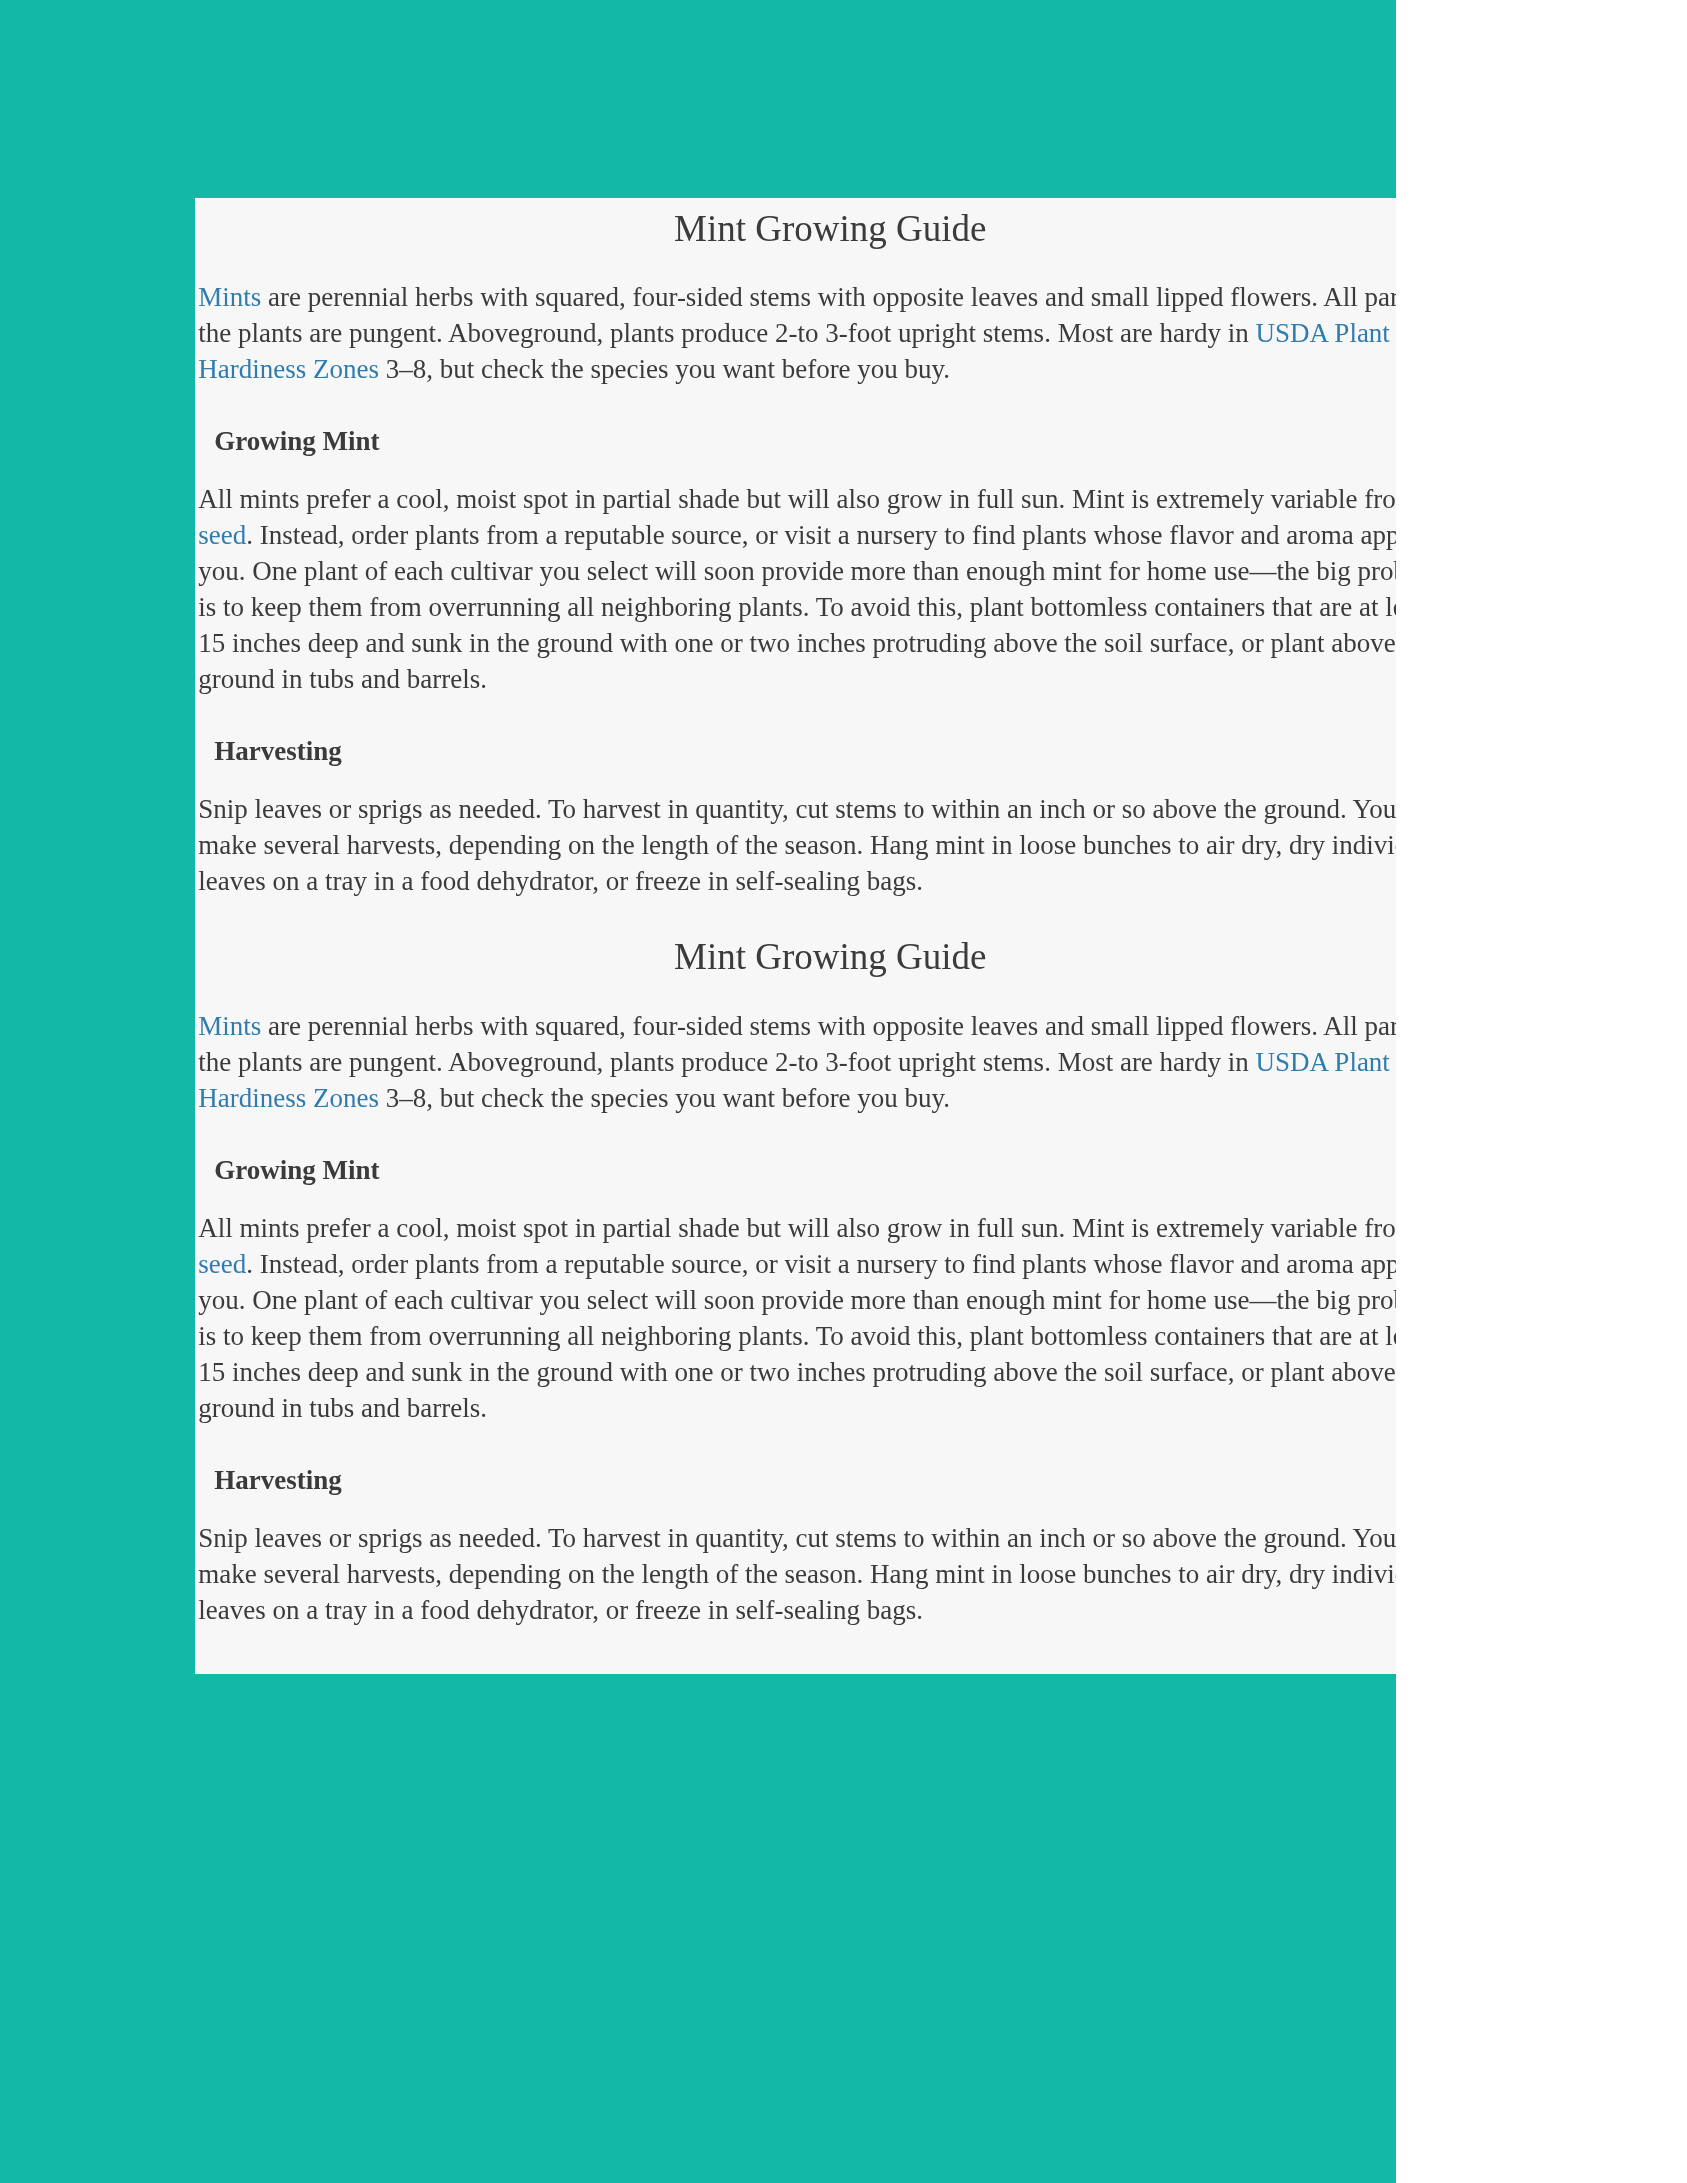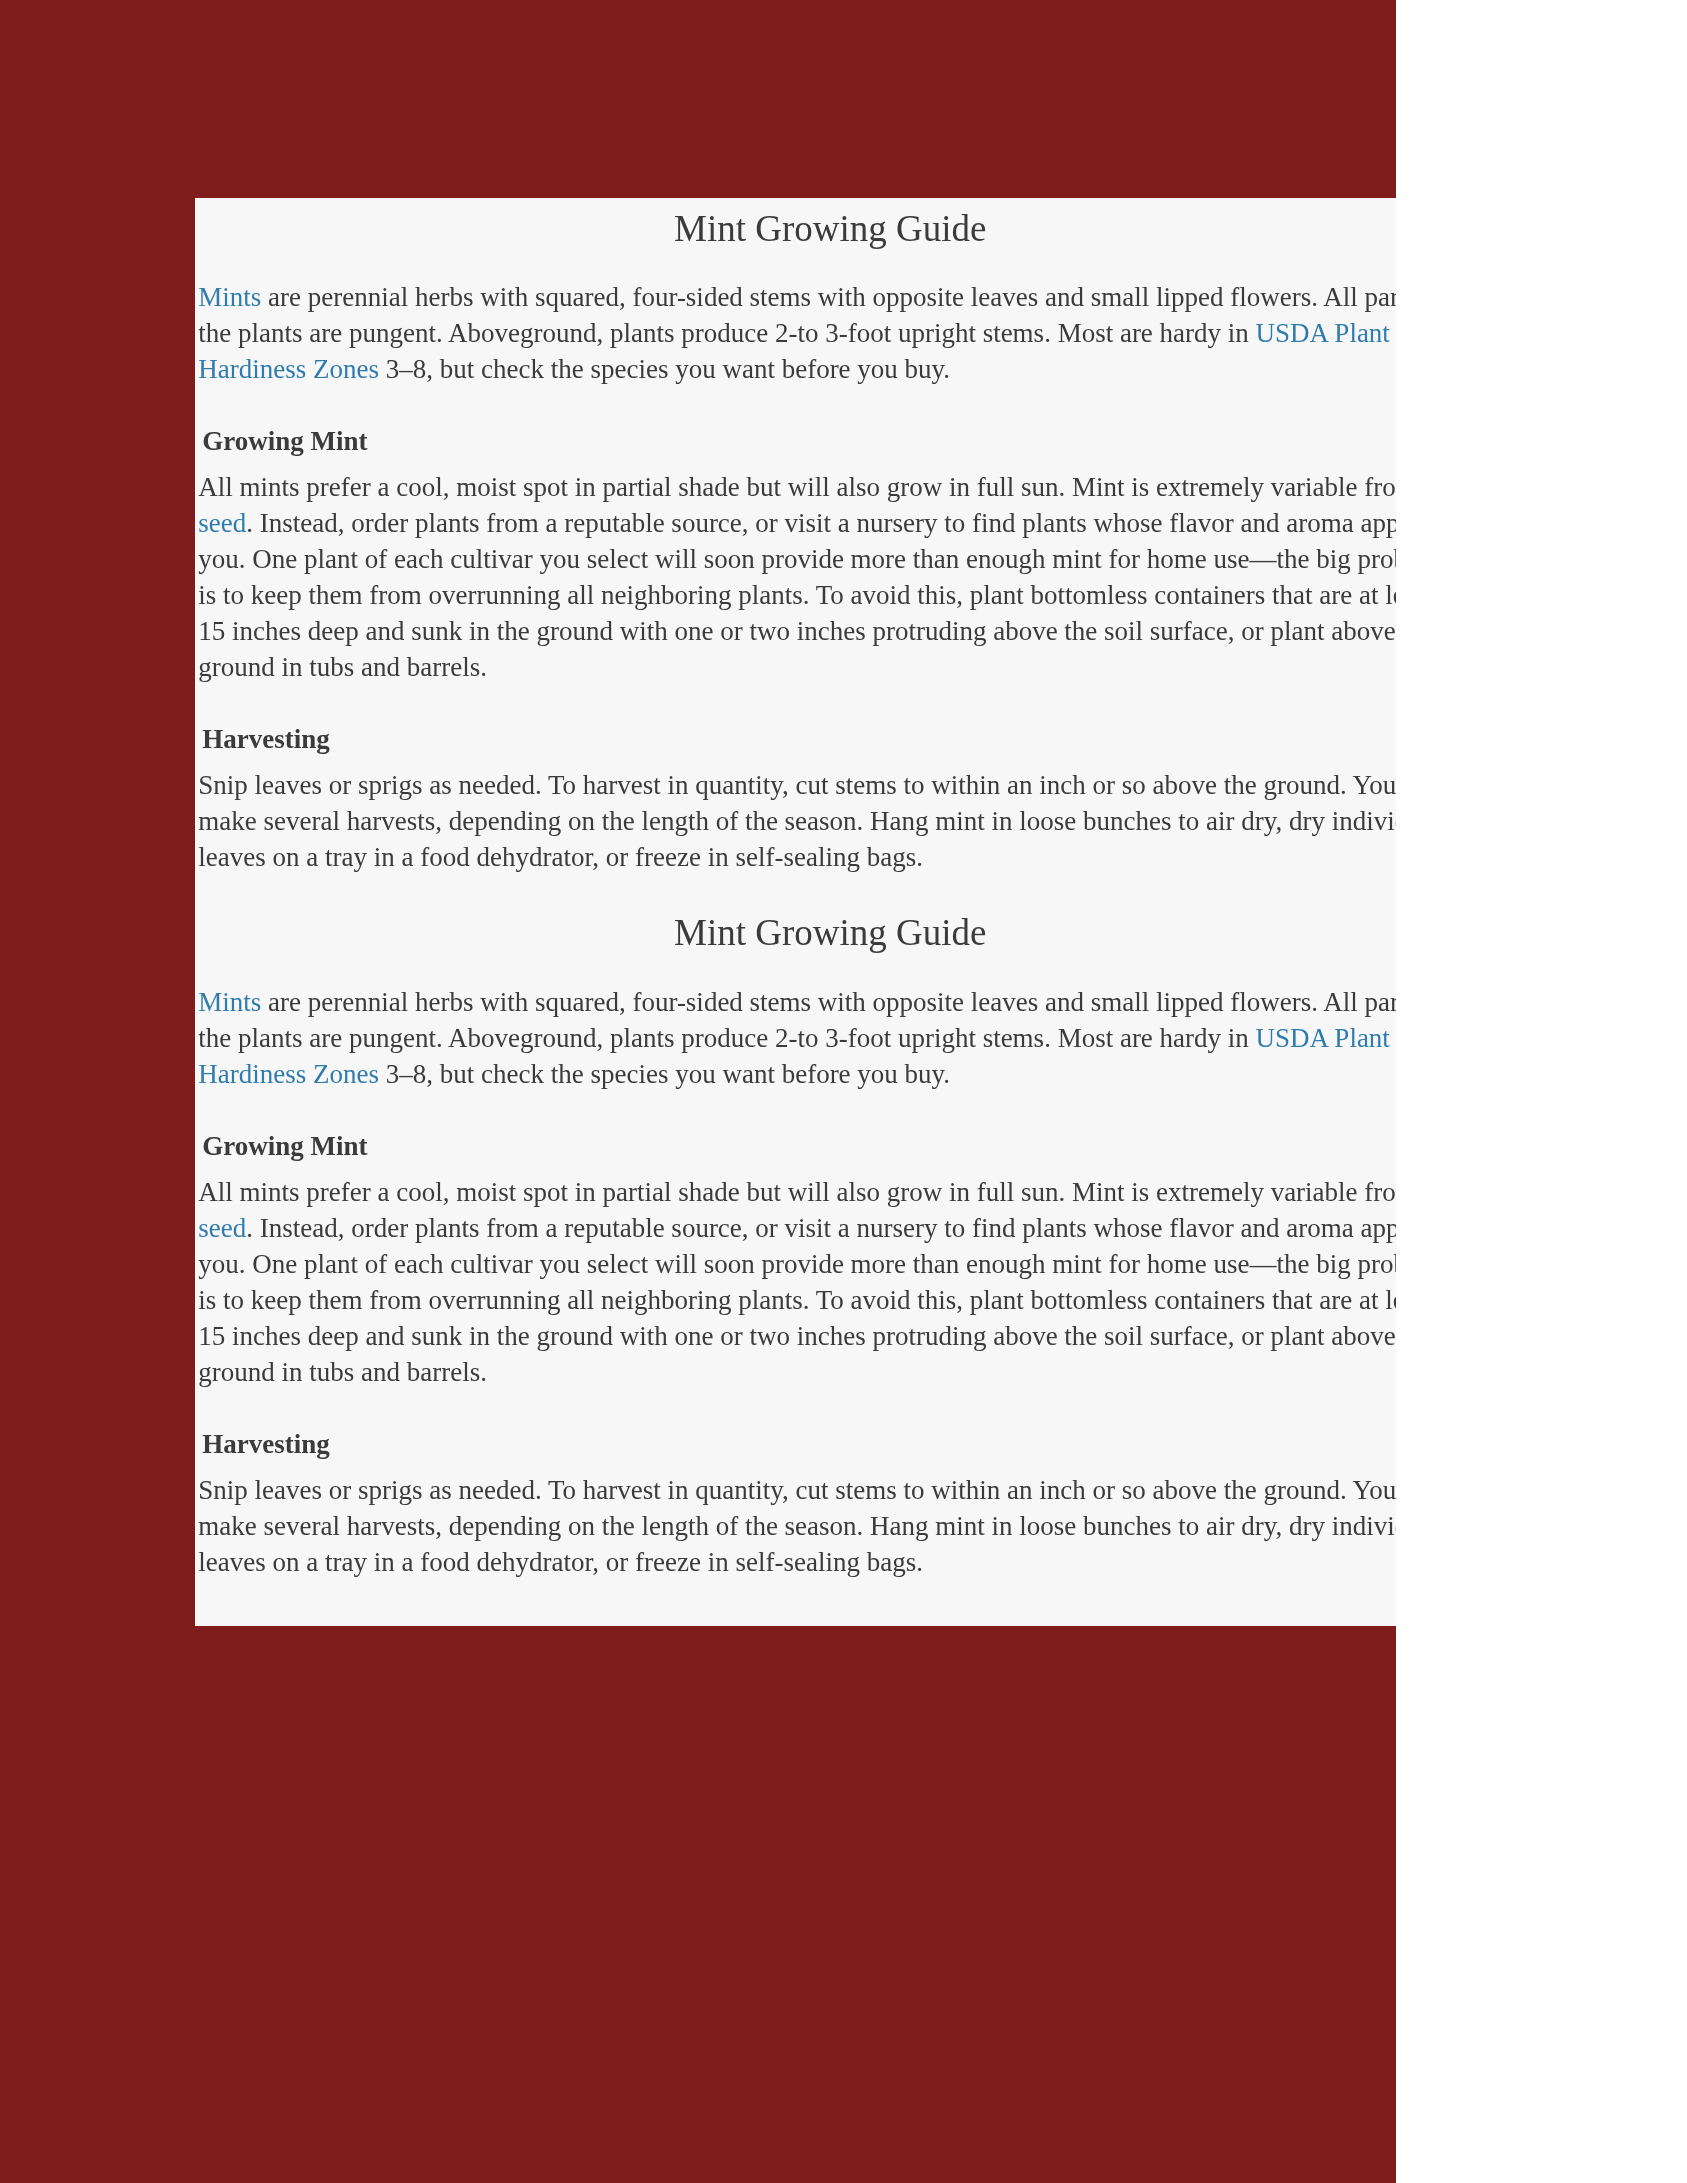--- a/index.html
+++ b/index.html
@@ -6,21 +6,21 @@
   body {
     width: 1687px;
     height: 2183px;
     background: #ffffff;
     font-family: "Liberation Serif", "DejaVu Serif", serif;
   }
   .sheet {
     position: relative;
     width: 1396px;
     height: 2183px;
-    background: #7f1d1d;
+    background: #14b8a6;
     overflow: hidden;
   }
   .doc {
     position: absolute;
     left: 195px;
     top: 198px;
     width: 1264px;
     padding: 2.6px 30px 16px 3.3px;
     background: #f7f7f8;
     color: #3b3b3b;
@@ -34,21 +34,21 @@
     margin: 0 0 22.5px 0;
     color: #3b3b3b;
   }
   .doc h1:not(:first-child) {
     margin-top: 10.6px;
   }
   .doc h2 {
     font-size: 27px;
     line-height: 48px;
     font-weight: 700;
-    margin: 4px;
+    margin: 16px;
     color: #3b3b3b;
   }
   .doc p {
     font-size: 27px;
     line-height: 36px;
     margin: 0 0 30px 0;
     text-align: left;
     color: #3b3b3b;
   }
   .doc a {

